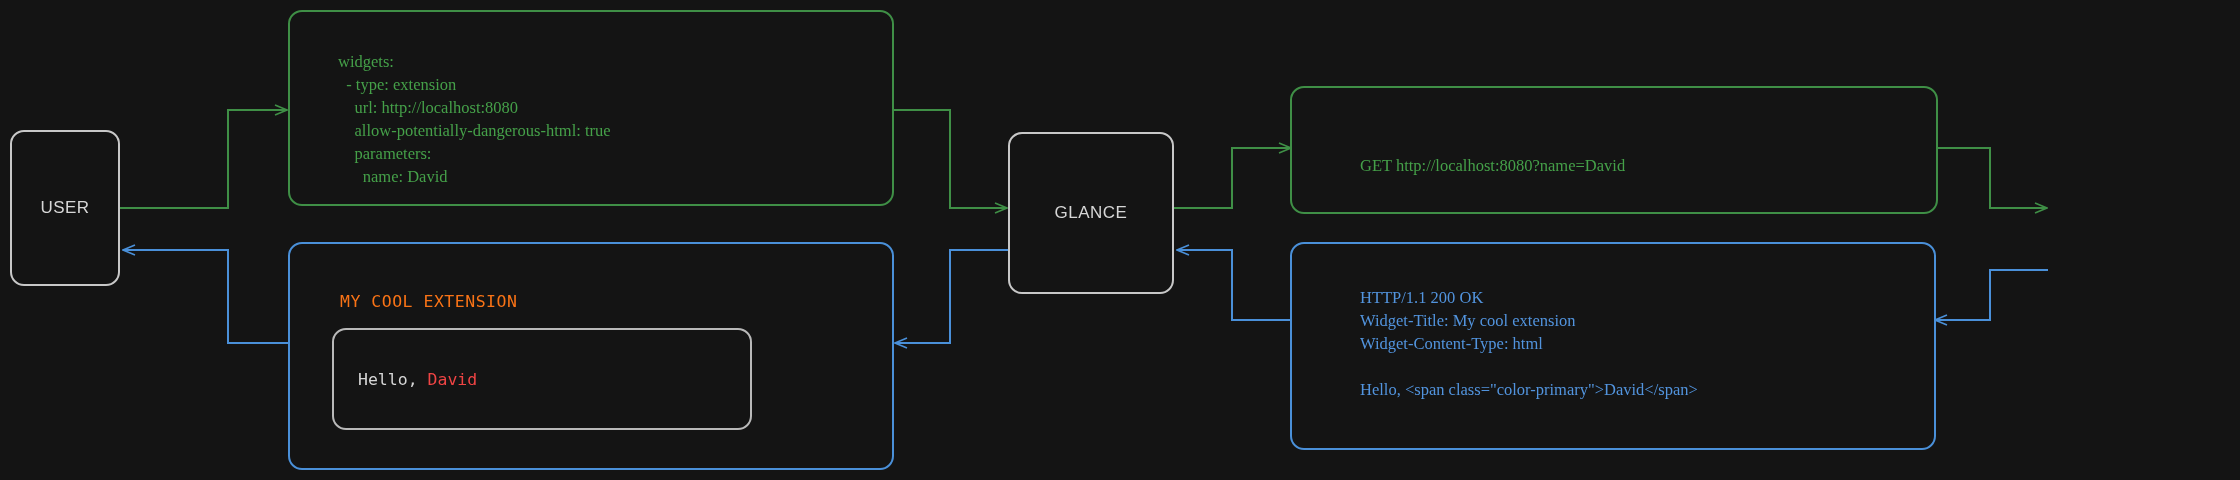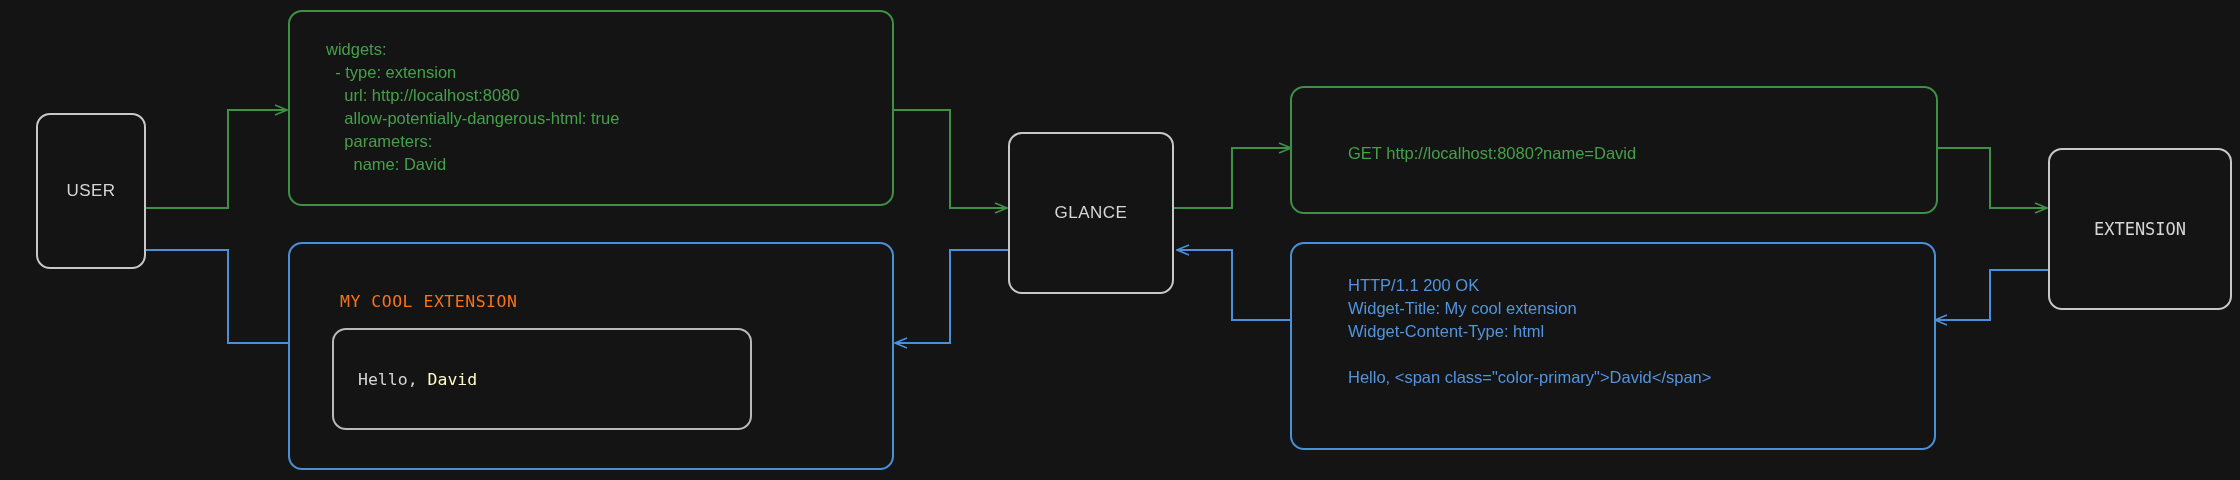--- a/index.html
+++ b/index.html
@@ -51,22 +51,22 @@
     border-radius: 14px;
     background: #141414;
   }
   .panel-green {
     border: 2px solid #3f8f46;
   }
   .panel-blue {
     border: 2px solid #4a90d9;
   }
   .code {
-    margin: 4px;
-    font-family: Liberation Sans, sans-serif;
+    margin: 16px;
+    font-family: Liberation Serif, serif;
     font-size: 16.5px;
     line-height: 23px;
     white-space: pre;
   }
   .code-green { color: #45a049; }
   .code-blue  { color: #5294de; }
 
   .widget-inner {
     position: absolute;
     box-sizing: border-box;
@@ -80,21 +80,21 @@
     font-size: 16.5px;
     letter-spacing: 0.5px;
     color: #f97316;
   }
   .widget-body {
     position: absolute;
     font-family: "DejaVu Sans Mono", monospace;
     font-size: 16.5px;
     color: #d6d6d6;
   }
-  .accent { color: #fef9c3; }
+  .accent { color: #ef4444; }
 </style>
 </head>
 <body>
 
 <div id="canvas">
 
   <svg class="wires" viewBox="0 0 2240 480" xmlns="http://www.w3.org/2000/svg">
     <defs>
       <marker id="ah-green" markerWidth="14" markerHeight="12" refX="12" refY="6" orient="auto" markerUnits="userSpaceOnUse">
         <path d="M1,1 L13,6 L1,11" fill="none" stroke="#3f8f46" stroke-width="1.6"></path>
@@ -112,31 +112,28 @@
     </g>
 
     <g fill="none" stroke="#4a90d9" stroke-width="2">
       <path d="M2048,270 L1990,270 L1990,320 L1936,320" marker-end="url(#ah-blue)"></path>
       <path d="M1292,320 L1232,320 L1232,250 L1178,250" marker-end="url(#ah-blue)"></path>
       <path d="M1008,250 L950,250 L950,343 L896,343" marker-end="url(#ah-blue)"></path>
       <path d="M288,343 L228,343 L228,250 L124,250" marker-end="url(#ah-blue)"></path>
     </g>
   </svg>
 
-  <div class="node" style="left:10px; top:113px; width:110px; height:156px;margin-left:26px;">
+  <div class="node" style="left:10px; top:130px; width:110px; height:156px;">
     <span class="node-label-sans">USER</span>
   </div>
 
   <div class="node" style="left:1008px; top:132px; width:166px; height:162px;">
     <span class="node-label-sans">GLANCE</span>
   </div>
 
-  <div class="node" style="left:2048px; top:148px; width:184px; height:162px;">
-    <span class="node-label-mono">EXTENSION</span>
-  </div>
 
   <div class="panel panel-green" style="left:288px; top:10px; width:606px; height:196px;">
     <pre class="code code-green" style="position:absolute; left:32px; top:22px;">widgets:
   - type: extension
     url: http://localhost:8080
     allow-potentially-dangerous-html: true
     parameters:
       name: David</pre>
   </div>
 

